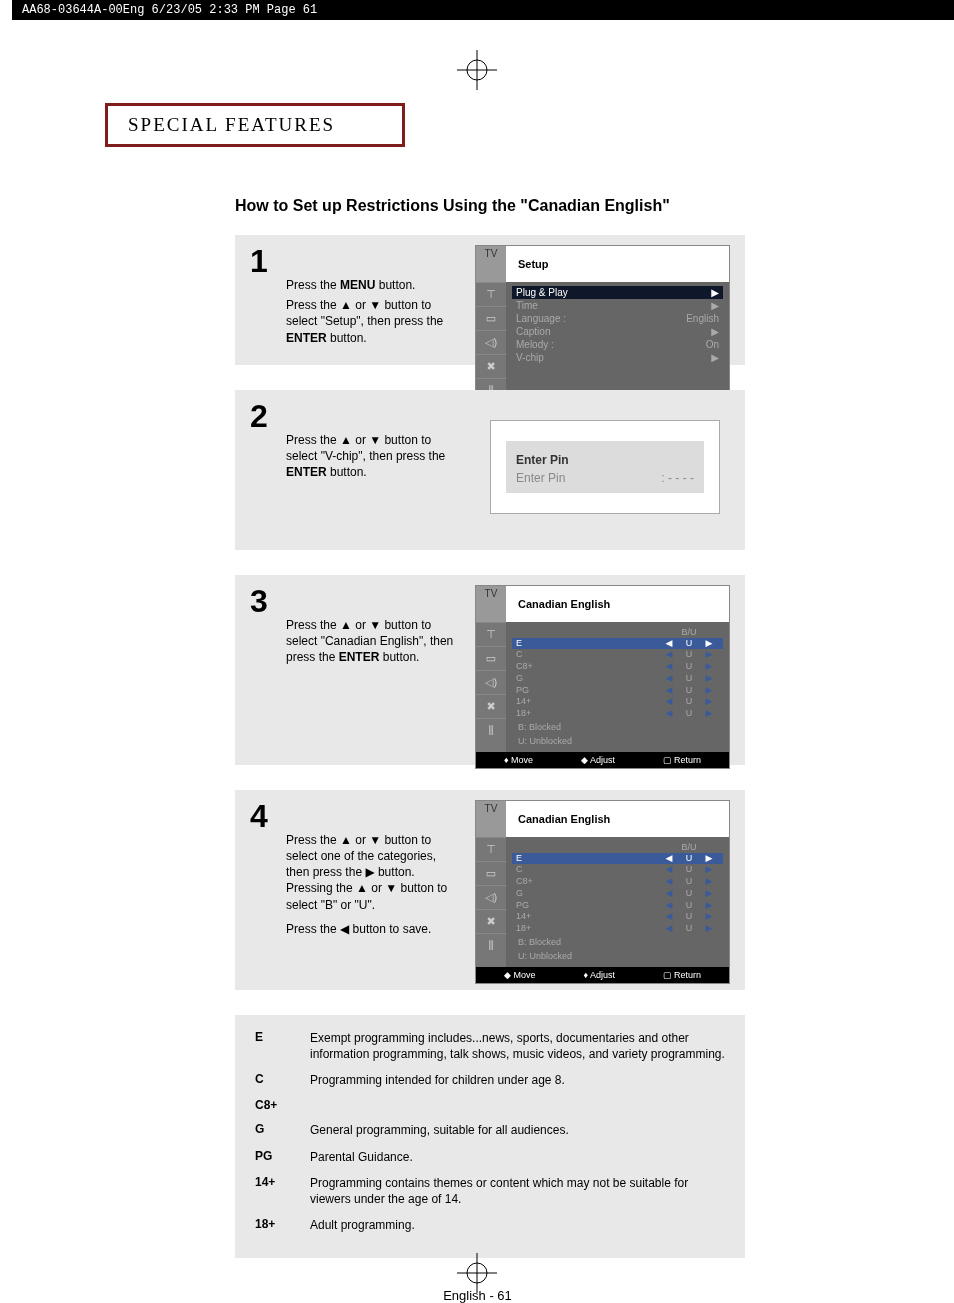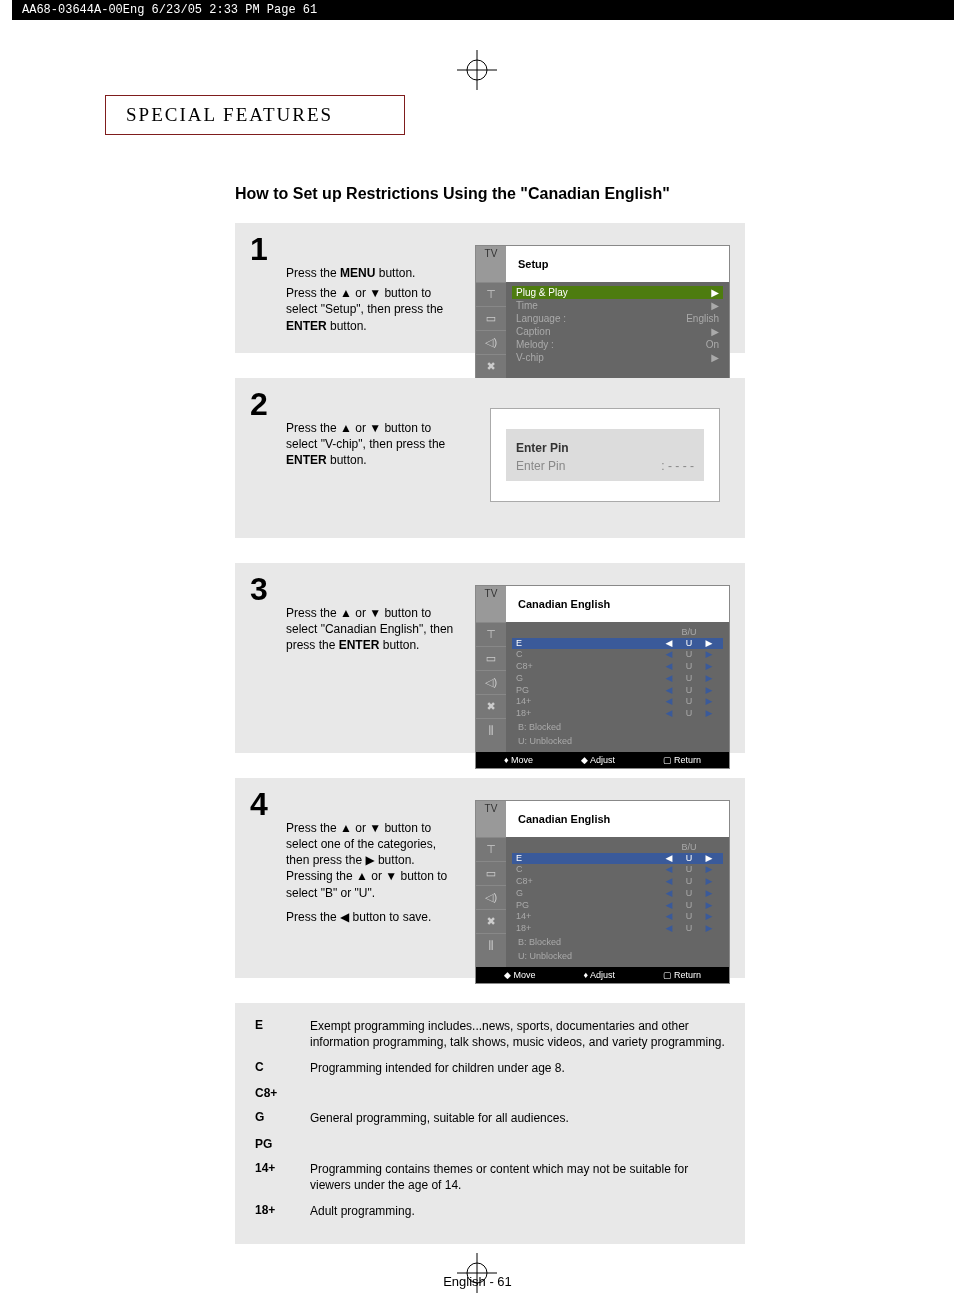--- a/index.html
+++ b/index.html
@@ -2,35 +2,35 @@
 <html><head>
 <meta charset="utf-8">
 <style>
   * { box-sizing: border-box; margin: 0; padding: 0; }
   body { background: #fff; font-family: Arial, Helvetica, sans-serif; color: #000; width: 954px; height: 1303px; position: relative; }
   .header-strip { position: absolute; top: 0; left: 12px; right: 0; background: #000; color: #fff; font-family: "Courier New", monospace; font-size: 12px; padding: 3px 10px; }
   .reg-top { position: absolute; top: 50px; left: 50%; transform: translateX(-50%); }
   .reg-bottom { position: absolute; bottom: 10px; left: 50%; transform: translateX(-50%); }
   .reg-mark svg { display: block; }
   .page { position: absolute; top: 95px; left: 105px; width: 745px; }
-  .section-title-box { border: 1px solid #7f1d1d; padding: 8px 20px; font-variant: small-caps; font-size: 19px; letter-spacing: 2px; width: 300px; font-family: Georgia, serif; }
+  .section-title-box { border: 3px solid #7f1d1d; padding: 8px 20px; font-variant: small-caps; font-size: 19px; letter-spacing: 2px; width: 300px; font-family: Georgia, serif; margin-top: 8px; }
   .main-title { font-weight: bold; font-size: 16px; margin: 50px 0 20px 130px; }
   .step-block { background: #e8e8e8; margin: 0 0 25px 130px; width: 510px; padding: 10px 15px 15px 15px; position: relative; min-height: 120px; }
   .step-num { font-size: 32px; font-weight: bold; font-family: Arial, sans-serif; line-height: 1; }
   .step-text { font-size: 12px; width: 210px; line-height: 1.35; }
   .step-text p { margin-bottom: 4px; margin-left: 36px; }
   .osd { position: absolute; top: 10px; right: 15px; width: 255px; border: 1px solid #888; background: #fff; font-size: 10px; }
-  .osd-dark { background: #666; color: #ccc; margin-top: 12px; }
+  .osd-dark { background: #666; color: #ccc; }
   .osd-title { background: #fff; color: #000; font-weight: bold; padding: 12px; font-size: 11px; }
   .osd-body { display: flex; }
   .osd-icons { width: 30px; background: #777; display: flex; flex-direction: column; }
   .osd-icons .ic { height: 24px; width:30px; display:flex; align-items:center; justify-content:center; color:#ccc; font-size:11px; border-top:1px solid #888; }
   .osd-menu { flex: 1; padding: 4px 6px; }
   .osd-row { display: flex; justify-content: space-between; padding: 1px 4px; color: #aaa; }
-  .osd-row.sel { background: #4d7c0f; color: #fff; }
+  .osd-row.sel { background: #0f172a; color: #fff; }
   .osd-foot { background: #000; color: #fff; display: flex; justify-content: space-around; padding: 3px 4px; font-size: 9px; }
   .pinbox { position: absolute; top: 30px; right: 25px; width: 230px; border: 1px solid #aaa; background: #fff; padding: 20px 0; }
   .pin-inner { background: #dcdcdc; margin: 0 15px; padding: 8px 10px; font-size: 12px; }
   .pin-inner .r { display:flex; justify-content:space-between; color:#888; margin-top:4px;}
   .pin-inner .r.h{ color:#333; font-weight:bold; }
   .ce-table { font-size:9px; color:#aaa; }
   .ce-table .hdr{ display:flex; justify-content:space-between; padding:1px 4px;}
   .ce-table .hdr .bu{ width:60px; text-align:center;}
   .ce-row{ display:flex; padding:0 4px; line-height:1.3;}
   .ce-row .cat{ width:40px;}
@@ -316,20 +316,21 @@
       </div>
       <div class="row">
         <div class="code">C8+</div>
       </div>
       <div class="row">
         <div class="code">G</div>
         <div class="desc">General programming, suitable for all audiences.</div>
       </div>
       <div class="row">
         <div class="code">PG</div>
+        <div class="desc">Parental Guidance.</div>
       </div>
       <div class="row">
         <div class="code">14+</div>
         <div class="desc">Programming contains themes or content which may not be suitable for viewers under the age of 14.</div>
       </div>
       <div class="row">
         <div class="code">18+</div>
         <div class="desc">Adult programming.</div>
       </div>
     </div>

